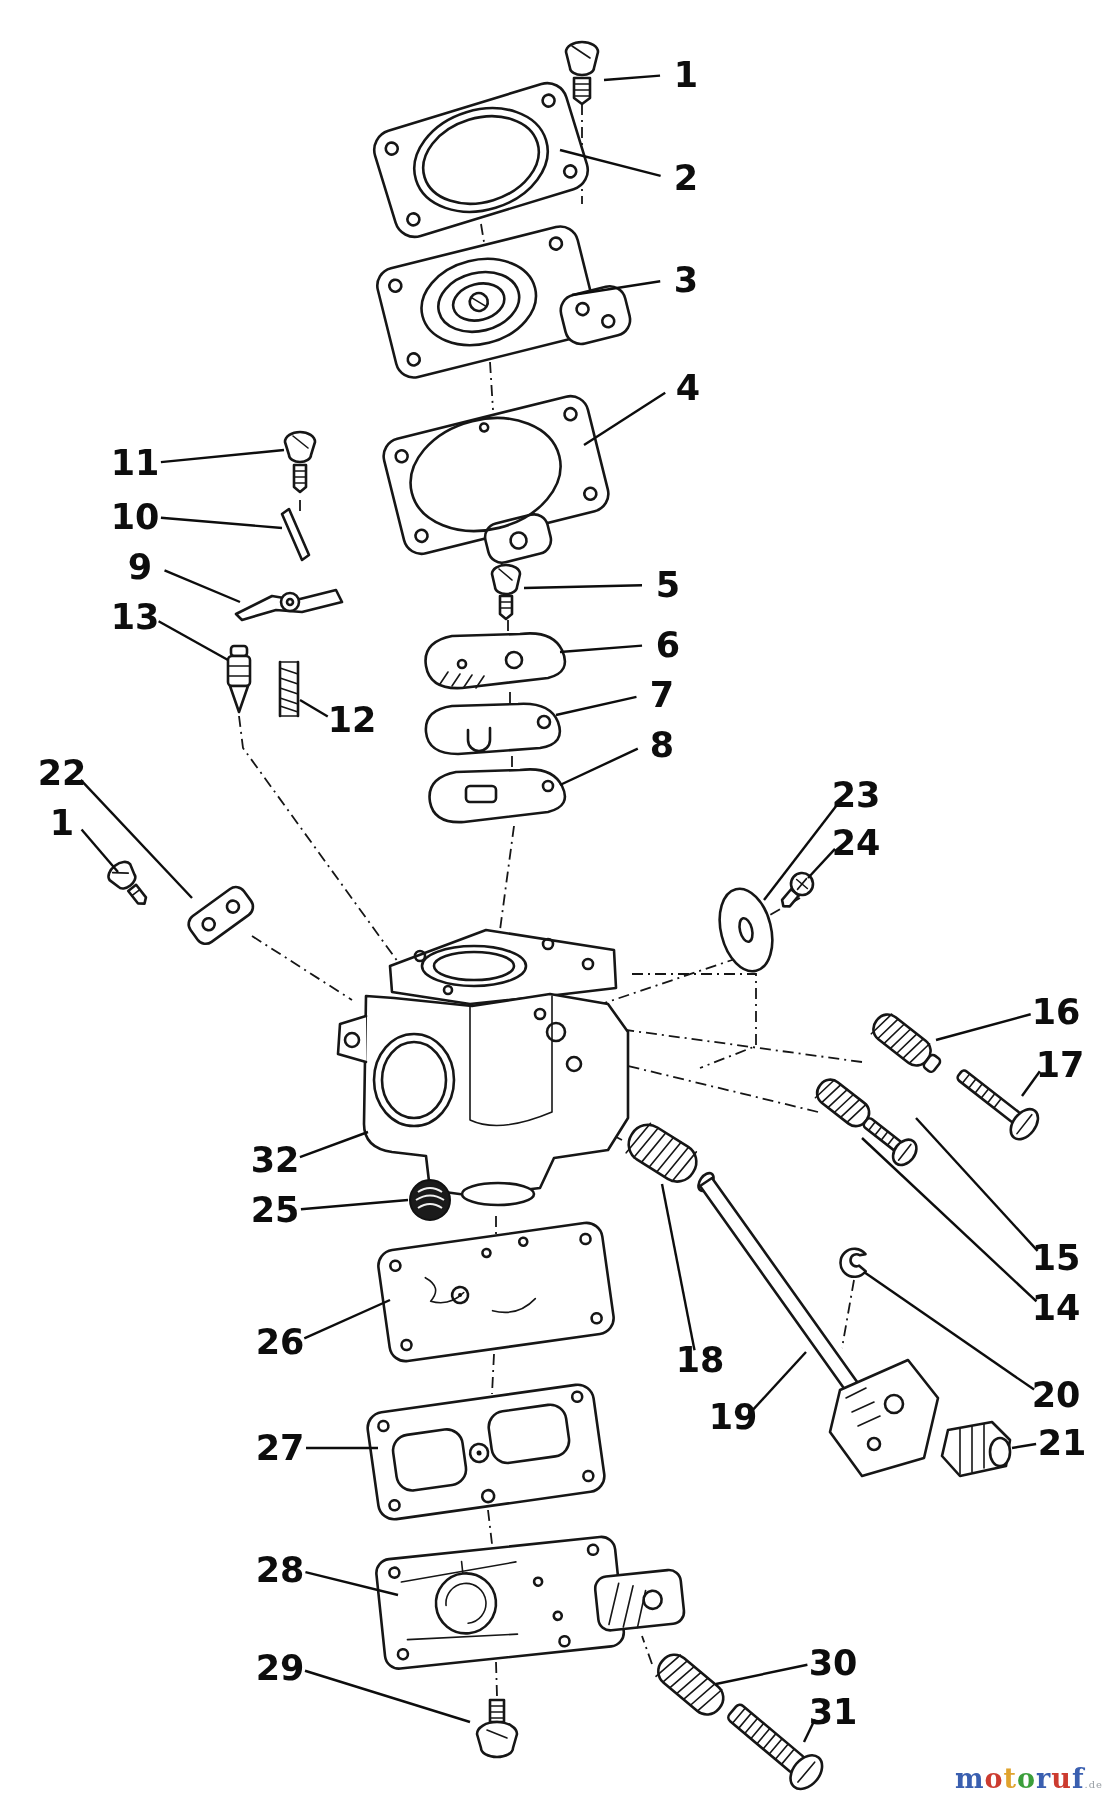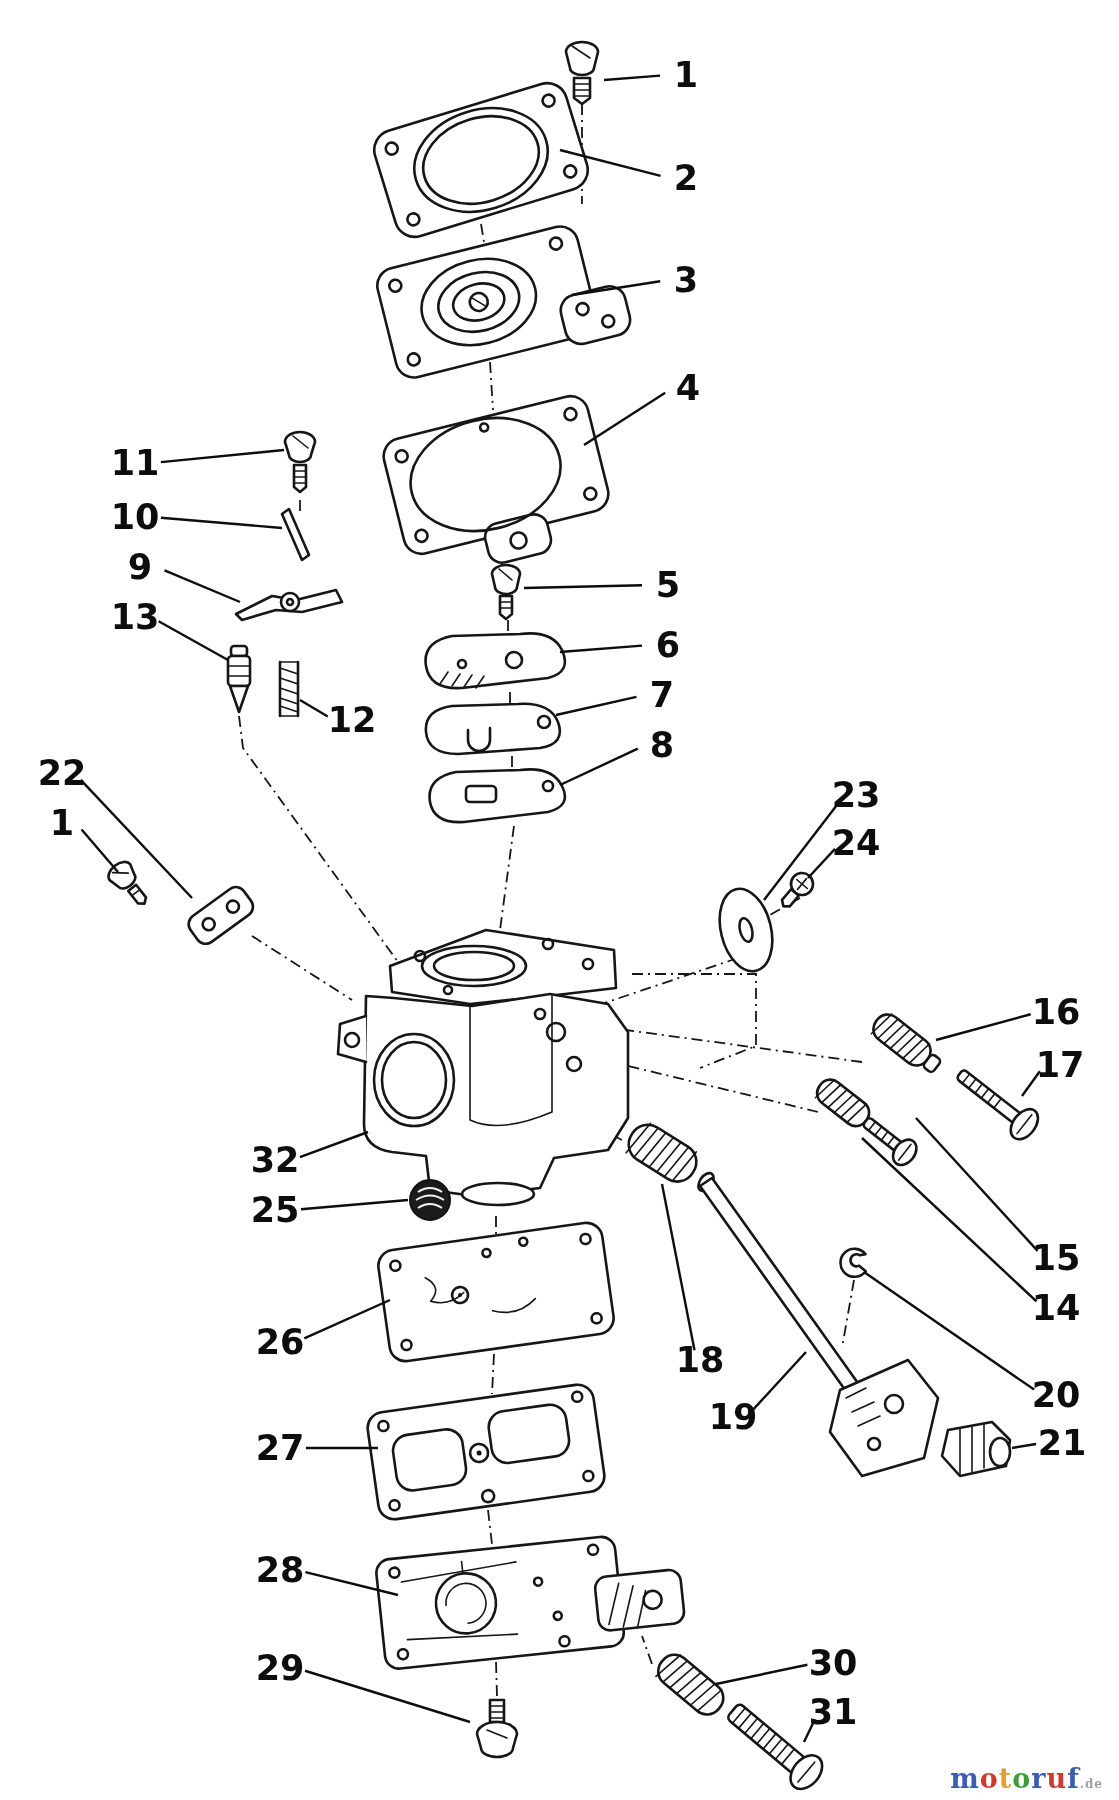--- a/index.html
+++ b/index.html
@@ -7,21 +7,21 @@
          font-family:"DejaVu Sans",sans-serif;}
   svg{position:absolute;left:0;top:0;}
   .ln{stroke:#161616;stroke-width:2.6;fill:none;stroke-linecap:round;stroke-linejoin:round;}
   .f{fill:#ffffff;}
   .thin{stroke-width:1.6;}
   .dash{stroke:#161616;stroke-width:1.8;fill:none;stroke-dasharray:11 5 2 5;}
   .callout-line{stroke:#0d0d0d;stroke-width:2.4;}
   .callout-text{font-weight:bold;font-size:35px;fill:#0d0d0d;font-family:"DejaVu Sans",sans-serif;}
   .watermark{position:absolute;right:16px;bottom:6px;font-family:"DejaVu Serif",serif;
              font-weight:bold;font-size:27px;letter-spacing:1px;user-select:none;}
-  .watermark .suffix{font-size:12px;font-weight:bold;}
+  .watermark .suffix{font-size:10px;font-weight:normal;}
 </style>
 </head>
 <body>
 
 <div class="stage">
 
 <svg width="1119" height="1800" viewBox="0 0 1119 1800">
 
   <g>
     <line class="dash" x1="582" y1="104" x2="582" y2="204"></line>

